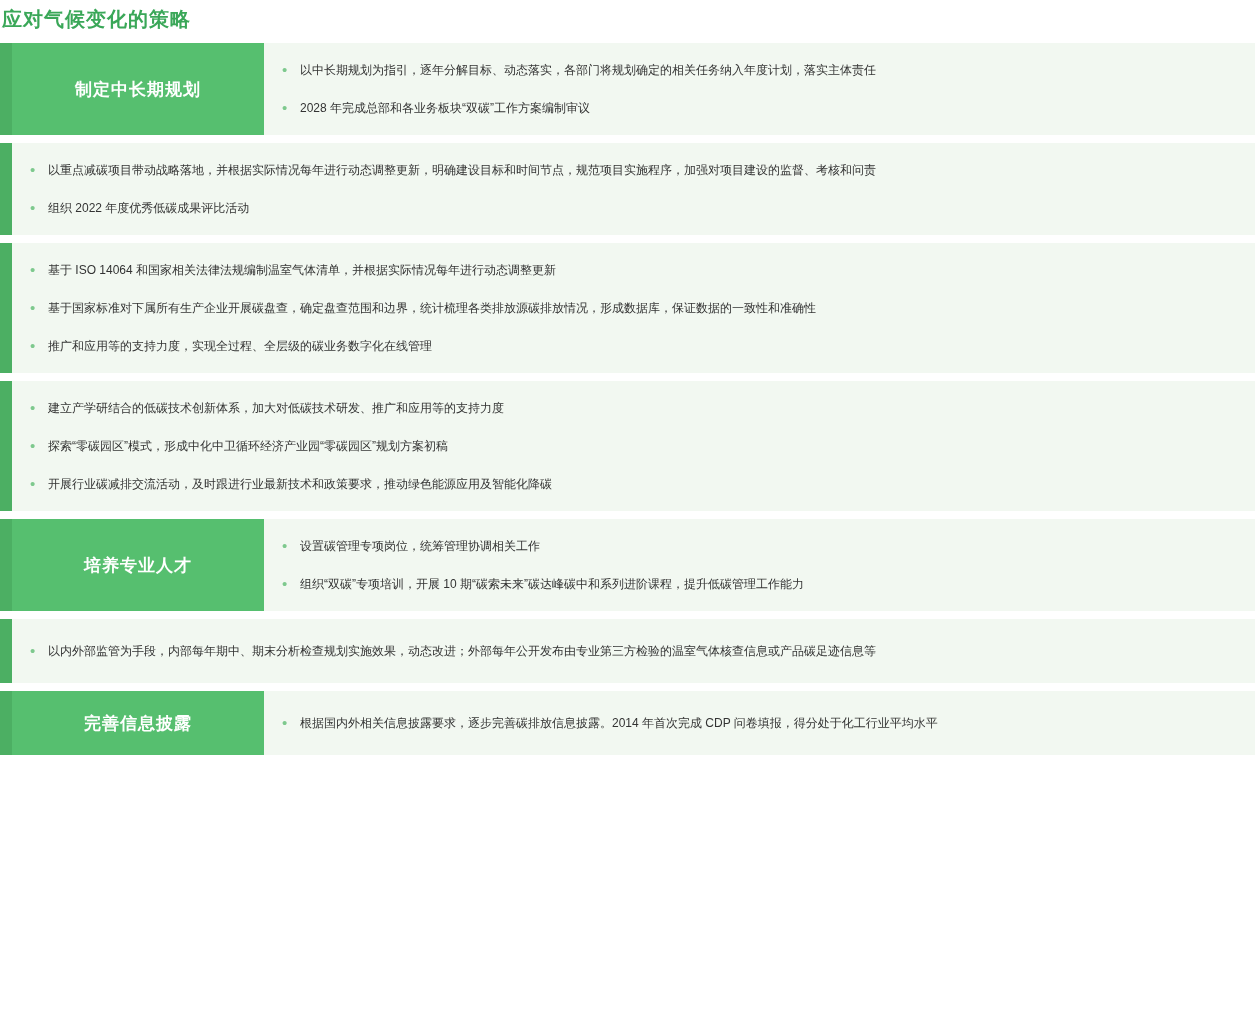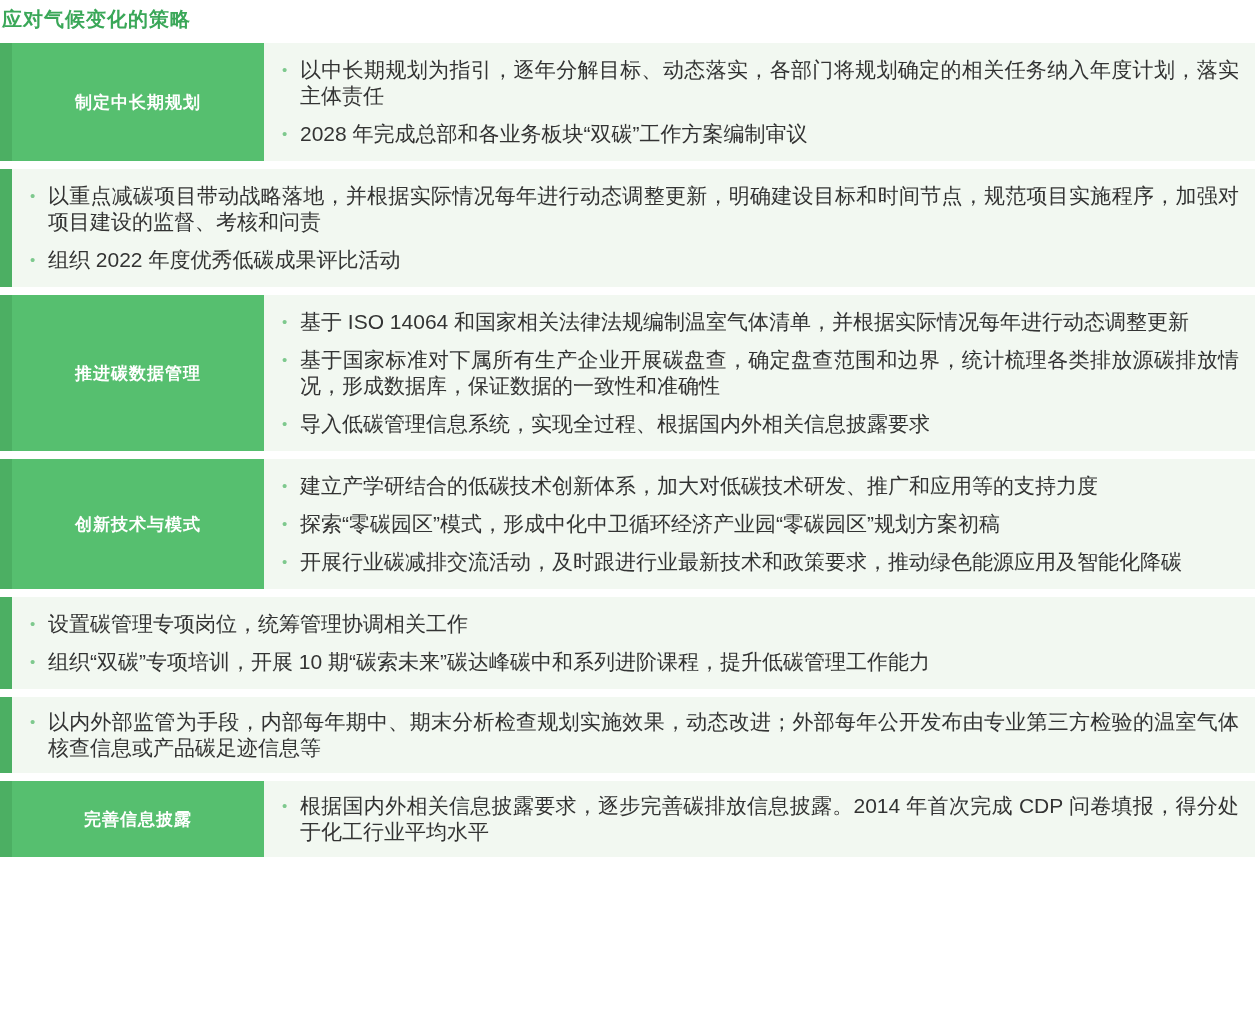--- a/index.html
+++ b/index.html
@@ -74,21 +74,21 @@
   .bullet-dot {
     flex: 0 0 26px;
     color: #7ec98e;
     font-size: 15px;
     line-height: 26px;
     text-align: left;
     padding-left: 8px;
   }
   .bullet-text {
     flex: 1 1 auto;
-    font-size: 21px;
+    font-size: 12px;
     line-height: 26px;
     color: #333333;
     text-align: justify;
   }
   
   .row.tight .content-cell { padding-top: 12px; padding-bottom: 12px; }
 </style>
 </head>
 <body>
 
@@ -122,58 +122,57 @@
         </div>
         <div class="bullet-line">
           <span class="bullet-dot">•</span>
           <span class="bullet-text">组织 2022 年度优秀低碳成果评比活动</span>
         </div>
       </div>
     </div>
 
     <div class="row">
       <div class="accent"></div>
-      <div class="label-cell">推进碳数据管理</div>
       <div class="content-cell">
         <div class="bullet-line">
           <span class="bullet-dot">•</span>
           <span class="bullet-text">基于 ISO 14064 和国家相关法律法规编制温室气体清单，并根据实际情况每年进行动态调整更新</span>
         </div>
         <div class="bullet-line">
           <span class="bullet-dot">•</span>
           <span class="bullet-text">基于国家标准对下属所有生产企业开展碳盘查，确定盘查范围和边界，统计梳理各类排放源碳排放情况，形成数据库，保证数据的一致性和准确性</span>
         </div>
         <div class="bullet-line">
           <span class="bullet-dot">•</span>
-          <span class="bullet-text">导入低碳管理信息系统，实现全过程、根据国内外相关信息披露要求</span>
-        </div>
-      </div>
-    </div>
-
-    <div class="row">
-      <div class="accent"></div>
-      <div class="label-cell">创新技术与模式</div>
+          <span class="bullet-text">推广和应用等的支持力度，实现全过程、全层级的碳业务数字化在线管理</span>
+        </div>
+      </div>
+    </div>
+
+    <div class="row">
+      <div class="accent"></div>
       <div class="content-cell">
         <div class="bullet-line">
           <span class="bullet-dot">•</span>
           <span class="bullet-text">建立产学研结合的低碳技术创新体系，加大对低碳技术研发、推广和应用等的支持力度</span>
         </div>
         <div class="bullet-line">
           <span class="bullet-dot">•</span>
           <span class="bullet-text">探索“零碳园区”模式，形成中化中卫循环经济产业园“零碳园区”规划方案初稿</span>
         </div>
         <div class="bullet-line">
           <span class="bullet-dot">•</span>
           <span class="bullet-text">开展行业碳减排交流活动，及时跟进行业最新技术和政策要求，推动绿色能源应用及智能化降碳</span>
         </div>
       </div>
     </div>
 
     <div class="row">
       <div class="accent"></div>
+      <div class="label-cell">培养专业人才</div>
       <div class="content-cell">
         <div class="bullet-line">
           <span class="bullet-dot">•</span>
           <span class="bullet-text">设置碳管理专项岗位，统筹管理协调相关工作</span>
         </div>
         <div class="bullet-line">
           <span class="bullet-dot">•</span>
           <span class="bullet-text">组织“双碳”专项培训，开展 10 期“碳索未来”碳达峰碳中和系列进阶课程，提升低碳管理工作能力</span>
         </div>
       </div>

